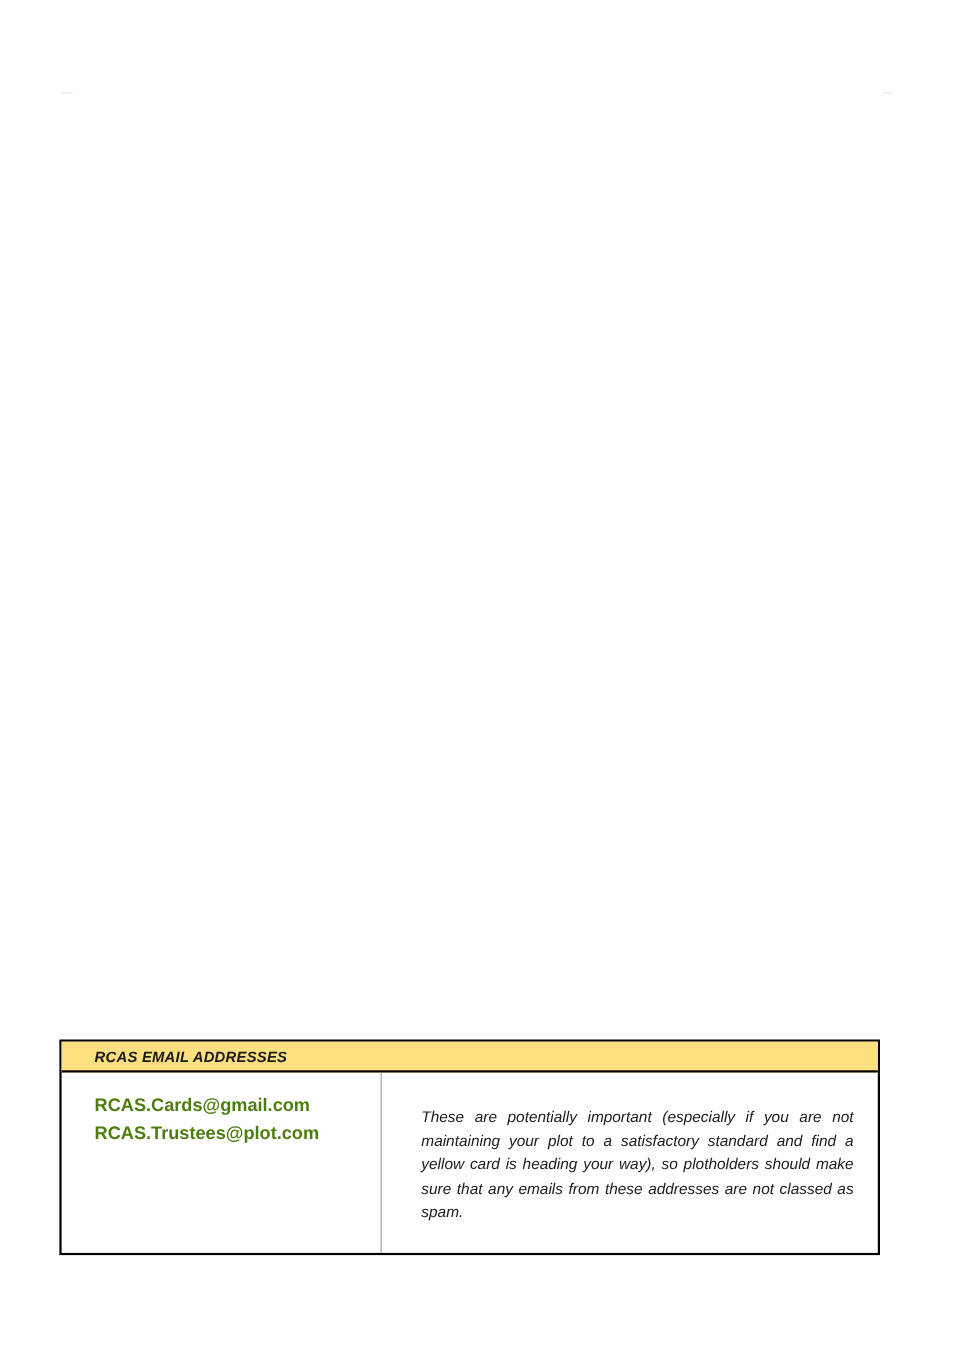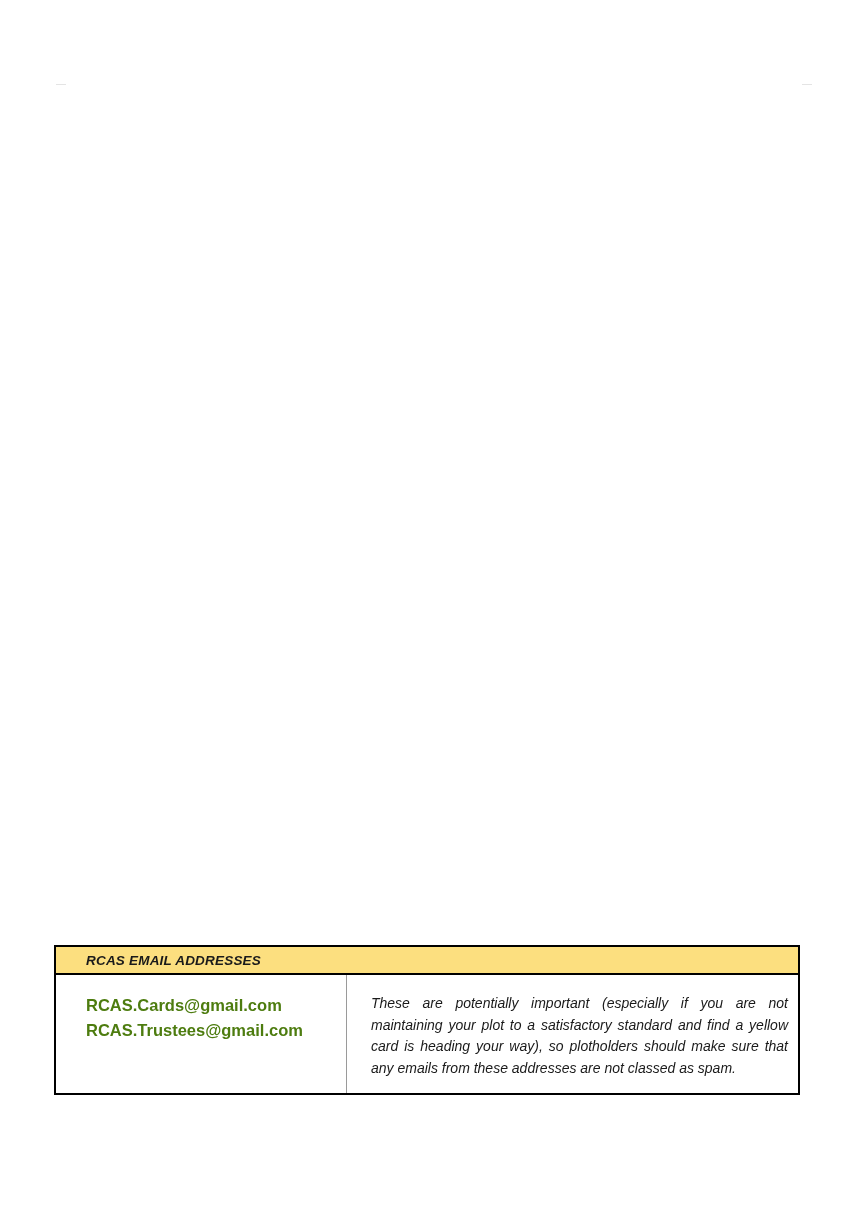--- a/index.html
+++ b/index.html
@@ -94,42 +94,42 @@
   }
 
   .note-text {
     font-family: "Liberation Sans", sans-serif;
     font-size: 14px;
     font-style: italic;
     color: #1a1a1a;
     line-height: 21.5px;
     text-align: justify;
     text-justify: inter-word;
-    margin: 0;
+    margin: 12px;
   }
 </style>
 </head>
 <body>
 
 <div class="page">
 
   <div class="tick tick-left"></div>
   <div class="tick tick-right"></div>
 
   <div class="email-table">
 
     <div class="table-header">
       <span class="table-header-title">RCAS EMAIL ADDRESSES</span>
     </div>
 
     <div class="table-body">
 
       <div class="cell-left">
         <a class="email-link" href="#">RCAS.Cards@gmail.com</a>
-        <a class="email-link" href="#">RCAS.Trustees@gmail.com</a>
+        <a class="email-link" href="#">RCAS.Trustees@plot.com</a>
       </div>
 
       <div class="cell-right">
         <p class="note-text">These are potentially important (especially if you are not maintaining your plot to a satisfactory standard and find a yellow card is heading your way), so plotholders should make sure that any emails from these addresses are not classed as spam.</p>
       </div>
 
     </div>
 
   </div>
 

